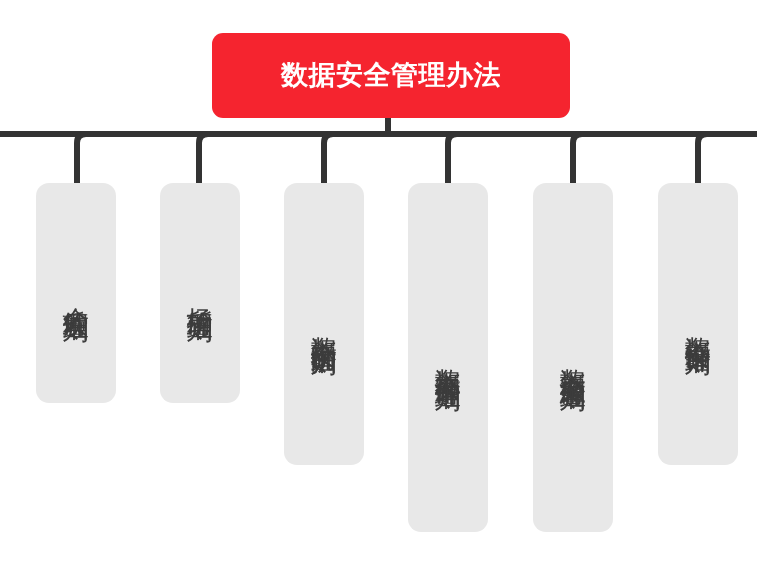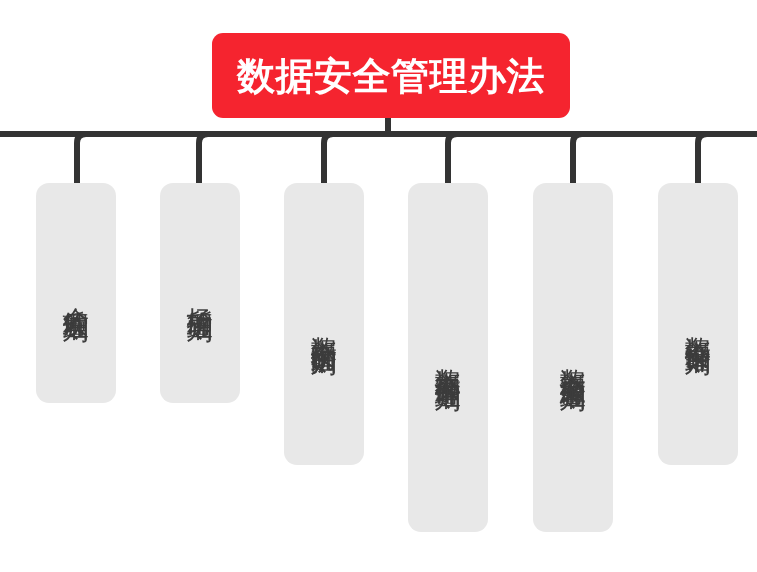--- a/index.html
+++ b/index.html
@@ -36,21 +36,21 @@
     height: 85px;
     border-radius: 11px;
     background: #F5242F;
     display: flex;
     align-items: center;
     justify-content: center;
     box-sizing: border-box;
   }
   .root-label {
     color: #ffffff;
-    font-size: 38px;
+    font-size: 27px;
     font-weight: bold;
     letter-spacing: 0.5px;
     line-height: 1;
     white-space: nowrap;
     font-family: Liberation Serif, serif;
   }
   
   .child-node {
     position: absolute;
     width: 80px;

